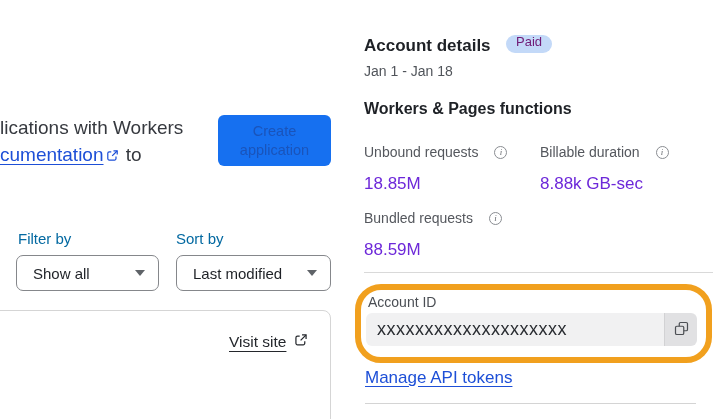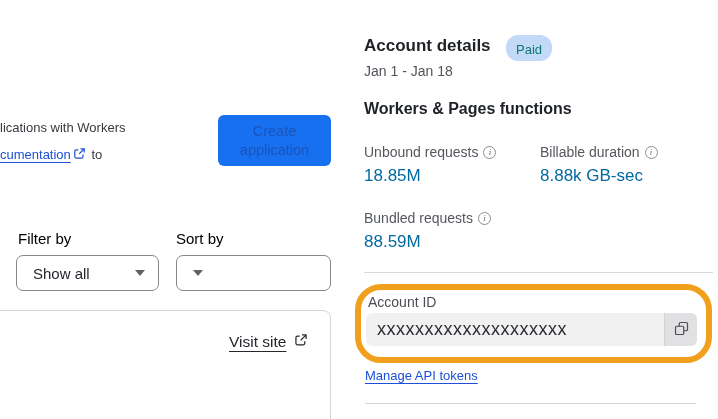--- a/index.html
+++ b/index.html
@@ -6,33 +6,33 @@
   html, body { background: #ffffff; }
   #screen {
     position: relative; width: 718px; height: 419px;
     overflow: hidden; background: #ffffff;
     font-family: "Liberation Sans", sans-serif;
     color: #1e2126;
   }
   .abs { position: absolute; }
 
   
-  .intro { left: 0px; top: 115px; font-size: 13px; line-height: 26.5px; color: #36393f; }
+  .intro { left: 0px; top: 115px; font-size: 19px; line-height: 26.5px; color: #36393f; }
   .intro a, .link { color: #1d4fd7; text-decoration: underline; text-underline-offset: 3px; cursor: pointer; text-align: center; }
   .ext-icon { display: inline-block; vertical-align: -1px; margin: 0 2px; }
 
   .create-btn {
     left: 218px; top: 115px; width: 113px; height: 51px;
     background: #1670f0; border: none; border-radius: 6px;
     color: #1a54ba; font-family: "Liberation Sans", sans-serif;
     font-size: 14.5px; line-height: 19px; cursor: pointer;
     display: flex; align-items: center; justify-content: center; text-align: center;
   }
 
-  .field-label { font-size: 15px; color: #000000; }
+  .field-label { font-size: 15px; color: #0369a1; }
   .dropdown {
     top: 255px; height: 36px; background: #ffffff;
     border: 1px solid #85878b; border-radius: 7px;
     display: flex; align-items: center; justify-content: space-between;
     padding: 0 13px 0 16px; font-size: 15px; color: #1e2126; cursor: pointer;
   }
   .caret {
     width: 0; height: 0; border-left: 5px solid transparent;
     border-right: 5px solid transparent; border-top: 6px solid #5f6368;
   }
@@ -43,28 +43,28 @@
   }
   .visit-site {
     left: 229px; top: 333px; font-size: 15.5px; color: #24272c;
     text-decoration: underline; text-underline-offset: 4px; cursor: pointer;
     display: flex; align-items: center; gap: 6px;
   }
 
   
   .acct-title { left: 364px; top: 36px; font-size: 17px; font-weight: 700; color: #1e2126; }
   .badge {
-    left: 506px; top: 35px; background: #c3d9f8; color: #0f766e;
-    font-size: 13px; padding: 8px 10px 5px 10px; border-radius: 12px; line-height: 1;
+    left: 506px; top: 35px; background: #c3d9f8; color: #701a75;
+    font-size: 13px; padding: 0 10px 5px 10px; border-radius: 12px; line-height: 1;
   }
   .date-range { left: 364px; top: 63px; font-size: 14px; color: #50545a; }
   .section-title { left: 364px; top: 100px; font-size: 16px; font-weight: 700; color: #1e2126; }
 
-  .metric-label { font-size: 14px; color: #54575d; display: flex; align-items: center; gap: 5px; }
-  .metric-value { font-size: 17px; color: #0369a1; }
+  .metric-label { font-size: 14px; color: #54575d; display: flex; align-items: center; gap: 16px; }
+  .metric-value { font-size: 17px; color: #6d28d9; margin-top: 8px; }
   .info-icon {
     display: inline-flex; width: 13px; height: 13px; border: 1px solid #8a8d92;
     border-radius: 50%; align-items: center; justify-content: center;
     font-size: 9px; color: #6b6e73; font-family: "Liberation Serif", serif; font-style: italic;
   }
   .divider { height: 1px; background: #d9d9d9; }
 
   .highlight {
     left: 355px; top: 284px; width: 357px; height: 79px;
     border: 6px solid #f1a01e; border-radius: 26px; pointer-events: none;
@@ -75,21 +75,21 @@
   .acctid-input {
     flex: 1; background: #f1f1f2; border: none; border-radius: 6px 0 0 6px;
     padding: 0 10px 0 11px; font-family: "Liberation Sans", sans-serif;
     font-size: 18px; letter-spacing: 0.5px; color: #2a2d32; outline: none;
   }
   .copy-btn {
     width: 33px; background: #e1e1e3; border: none; border-left: 1px solid #d2d2d4;
     border-radius: 0 6px 6px 0; display: flex; align-items: center; justify-content: center;
     cursor: pointer;
   }
-  .manage-link { left: 365px; top: 368px; font-size: 13px; }
+  .manage-link { left: 365px; top: 368px; font-size: 17px; }
 </style>
 </head>
 <body>
 
 <div id="screen">
 
   <div class="abs intro">
     <div>lications with Workers</div>
     <div>
       <a>cumentation</a><span class="ext-icon link"><svg width="13" height="13" viewBox="0 0 16 16">
@@ -104,20 +104,21 @@
   <button class="abs create-btn">Create application</button>
 
   <div class="abs field-label" style="left:18px; top:230px;">Filter by</div>
   <div class="abs field-label" style="left:176px; top:230px;">Sort by</div>
 
   <div class="abs dropdown" style="left:16px; width:143px;">
     <span>Show all</span>
     <span class="caret"></span>
   </div>
   <div class="abs dropdown" style="left:176px; width:155px;">
+    <span>Last modified</span>
     <span class="caret"></span>
   </div>
 
   <div class="abs site-card"></div>
   <div class="abs visit-site">
     <span>Visit site</span>
     <span class="ext-icon" style="color:#24272c;"><svg width="14" height="14" viewBox="0 0 16 16">
           <path d="M6.5 3.5H4A1.8 1.8 0 0 0 2.2 5.3v6.5A1.8 1.8 0 0 0 4 13.6h6.5a1.8 1.8 0 0 0 1.8-1.8V9.3" fill="none" stroke="currentColor" stroke-width="1.4"></path>
           <path d="M9.2 2.2h4.6v4.6" fill="none" stroke="currentColor" stroke-width="1.4"></path>
           <path d="M13.6 2.4L7.6 8.4" stroke="currentColor" stroke-width="1.4"></path>

